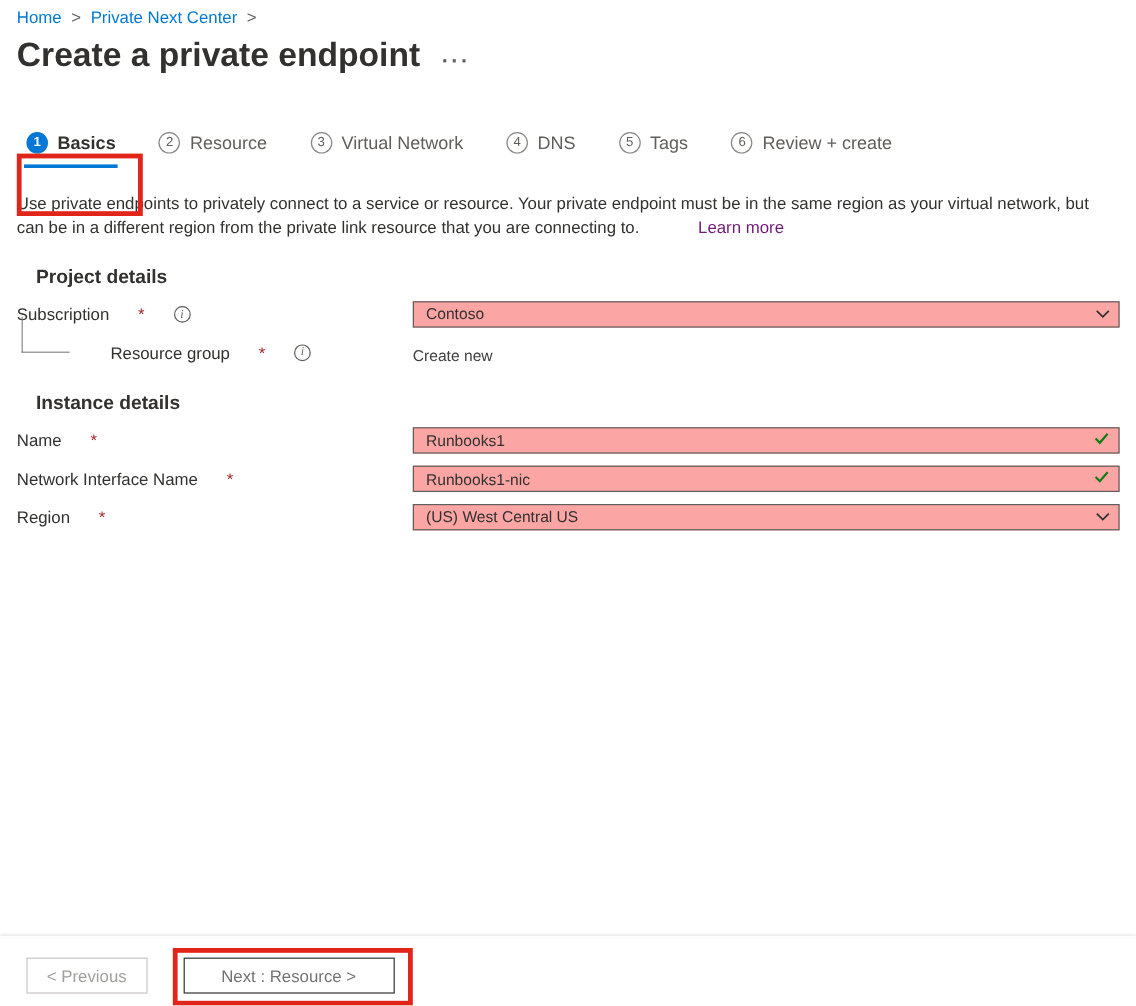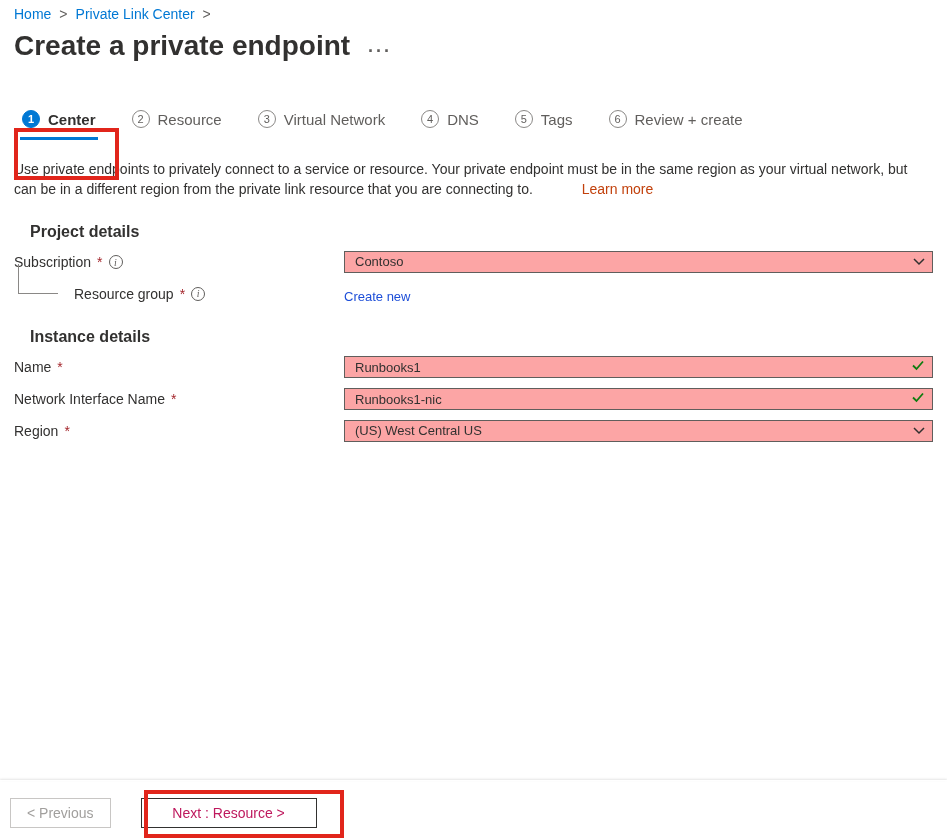--- a/index.html
+++ b/index.html
@@ -109,39 +109,39 @@
     height: 48px;
   }
   .desc {
     margin-top: 22px;
     font-size: 14px;
     color: #323130;
     max-width: 920px;
     line-height: 1.4;
   }
   .desc a {
-    color: #c2410c;
+    color: #701a75;
     text-decoration: none;
     padding-left: 45px;
   }
   h2.section {
     font-size: 16px;
     font-weight: 600;
     margin: 24px 0 10px 16px;
   }
   .row {
     display: flex;
     align-items: center;
     margin: 10px 0;
   }
   .label-col {
     width: 330px;
     display: flex;
     align-items: center;
-    gap: 6px;
+    gap: 24px;
     color: #323130;
   }
   .required {
     color: #a4262c;
   }
   .info-icon {
     width: 14px; height: 14px;
     border: 1px solid #605e5c;
     border-radius: 50%;
     display: inline-flex;
@@ -186,80 +186,80 @@
   .check-icon {
     position: absolute;
     right: 8px;
     top: 50%;
     transform: translateY(-50%);
     color: #107c10;
   }
   .create-new {
     display: inline-block;
     margin-top: 6px;
-    color: #1d4ed8;
+    color: #404040;
     font-size: 13px;
     text-decoration: none;
   }
   .footer-sep {
     position: absolute;
     left: 0; right: 0;
     top: 780px;
     height: 1px;
     background: transparent;
     box-shadow: 0 -1px 2px rgba(0,0,0,0.15);
   }
   .footer {
     position: absolute;
-    left: 10px;
+    left: 22px;
     top: 798px;
     display: flex;
     gap: 30px;
     align-items: center;
   }
   .btn {
     height: 30px;
     padding: 0 16px;
     border: 1px solid #8a8886;
     background: #fff;
     font-size: 14px;
     cursor: pointer;
   }
   .btn:disabled {
     color: #a19f9d;
     border-color: #c8c6c4;
     cursor: default;
   }
   .btn.next {
-    color: #be185d;
+    color: #737373;
     border-color: #323130;
     min-width: 176px;
   }
 </style>
 </head>
 <body>
 
 <div class="page">
 
   <div class="breadcrumbs">
     <a href="#">Home</a>
     <span class="sep">&gt;</span>
-    <a href="#">Private Link Center</a>
+    <a href="#">Private Next Center</a>
     <span class="sep">&gt;</span>
   </div>
 
   <h1 class="title">
     <span>Create a private endpoint</span>
     <span class="more-dots">···</span>
   </h1>
 
   <div class="tabs">
     <div class="tab active">
       <span class="num">1</span>
-      <span>Center</span>
+      <span>Basics</span>
       <span class="underline"></span>
     </div>
     <div class="tab">
       <span class="num">2</span>
       <span>Resource</span>
     </div>
     <div class="tab">
       <span class="num">3</span>
       <span>Virtual Network</span>
     </div>

